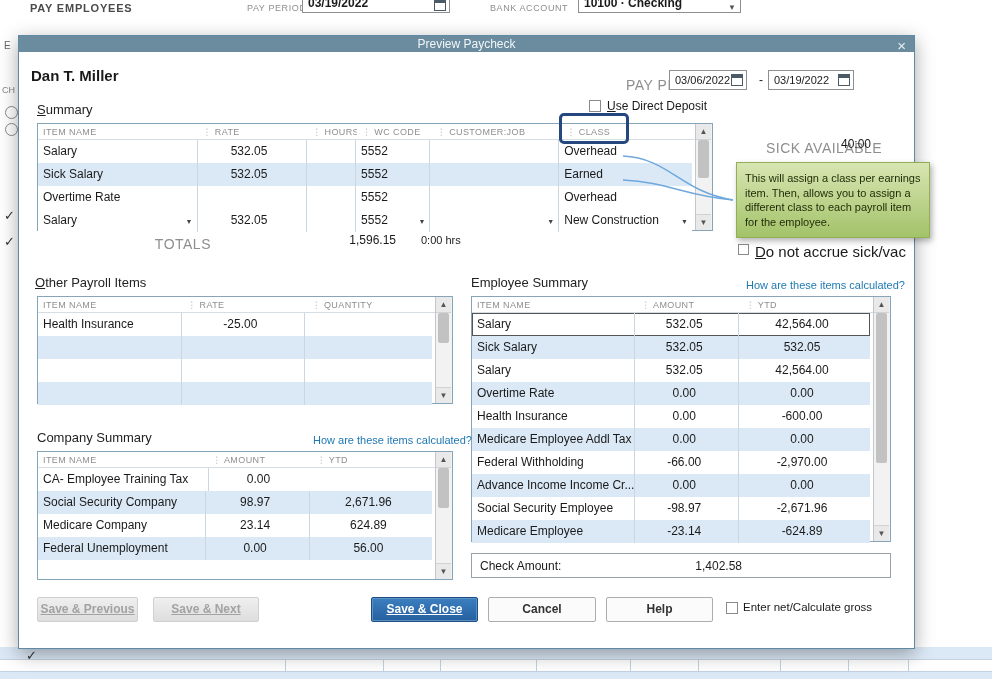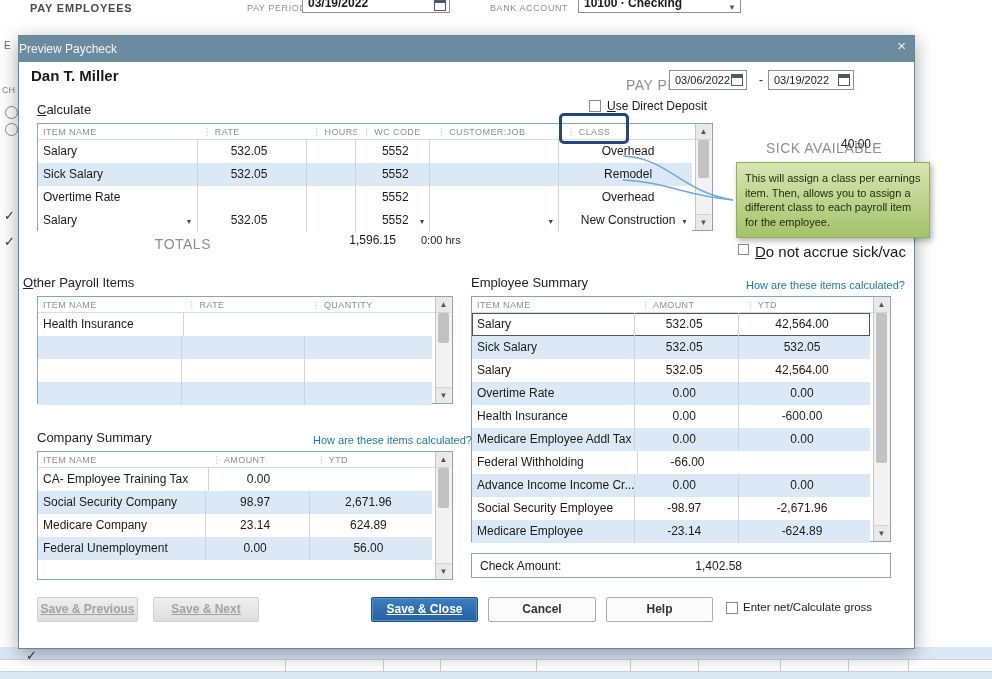--- a/index.html
+++ b/index.html
@@ -6,22 +6,22 @@
   #screen { position:relative; width:992px; height:679px; background:#ffffff;
             font-family:"Liberation Sans", sans-serif; color:#1a1a1a; overflow:hidden; }
   .abs { position:absolute; }
   .bg-label { font-size:9px; color:#8e8e8e; letter-spacing:.6px; white-space:nowrap; }
   .bg-strong { font-size:11px; color:#4a4a4a; font-weight:bold; letter-spacing:.8px; white-space:nowrap; }
   .radio { width:11px; height:11px; border:1px solid #8a8a8a; border-radius:50%; background:#fff; }
   .vline { position:absolute; top:660px; width:1px; height:12px; background:#c3d2de; }
 
   #dialog { position:absolute; left:18px; top:35px; width:895px; height:612px; background:#fff;
             border:1px solid #5f8aa5; box-shadow:0 5px 18px rgba(0,0,0,.35); }
-  .titlebar { position:absolute; left:0; top:0; right:0; height:26px; background:#6b8b9f;
-              display:flex; align-items:center; }
+  .titlebar { position:absolute; left:0; top:0; right:0; height:16px; background:#6b8b9f;
+              display:flex; align-items:center; justify-content:center; }
   .titlebar .title { color:#f2f6f8; font-size:12px; }
   .titlebar .close { position:absolute; right:8px; top:1px; color:#e8eef2; font-size:15px; cursor:pointer; }
 
   .heading { font-size:13px; color:#222; white-space:nowrap; }
   .mn::first-letter { text-decoration:underline; }
   .lbl { font-size:14px; color:#8e8e8e; letter-spacing:.5px; white-space:nowrap;margin-left:30px; }
   .link { font-size:11px; color:#1f78b4; cursor:pointer; white-space:nowrap; }
   .cb { position:absolute; width:12px; height:12px; border:1px solid #8a8a8a; background:#fff; box-sizing:border-box; }
 
   .datefield { position:absolute; height:20px; border:1px solid #8f8f8f; background:#fff; font-size:11px;
@@ -32,21 +32,21 @@
 
   .table { position:absolute; background:#fff; border:1px solid #86a5b8; box-sizing:border-box; }
   .thead { display:flex; height:16px; line-height:16px; margin-right:16px; border-bottom:1px solid #d5dee5; box-sizing:border-box; }
   .hcell { font-size:9px; color:#8e8e8e; letter-spacing:.4px; padding-left:5px; box-sizing:border-box;
            white-space:nowrap; overflow:hidden; }
   .hcell + .hcell::before { content:"⋮ "; color:#b3b3b3; }
   .trow { display:flex; height:23px; line-height:23px; margin-right:20px; font-size:12px; background:#fff; }
   .trow.alt { background:#dbe9f6; }
   .trow.outline { box-shadow:inset 0 0 0 1px #555; }
   .tcell { box-sizing:border-box; padding-left:5px; white-space:nowrap; overflow:hidden; position:relative; }
-  .tcell + .tcell { border-left:1px solid #ccd6de;text-align:center; }
+  .tcell + .tcell { border-left:1px solid #ccd6de; }
   .tcell.num { text-align:center; padding-right:7px; padding-left:2px; }
   .dd-arrow { position:absolute; right:4px; top:1px; font-size:7px; color:#444; }
 
   .sb { position:absolute; top:0; right:0; bottom:0; width:16px; background:#f2f2f2; border-left:1px solid #c0c8cd; }
   .sb .up, .sb .dn { position:absolute; left:0; width:15px; height:15px; background:#e9e9e9; color:#555;
                      font-size:8px; text-align:center; line-height:15px; }
   .sb .up { top:0; border-bottom:1px solid #d2d2d2; }
   .sb .dn { bottom:0; border-top:1px solid #d2d2d2; }
   .sb .thumb { position:absolute; left:2px; width:11px; background:#c2c2c2; border-radius:2px; }
 
@@ -131,21 +131,21 @@
     </div>
     <div class="abs" style="left:740px;top:37px;font-size:12px">-</div>
     <div class="datefield" style="left:749px;top:34px;width:86px">
       <span>03/19/2022</span>
       <span class="cal-icon"></span>
     </div>
 
     <div class="cb" style="left:570px;top:64px"></div>
     <div class="abs uf" style="left:588px;top:63px;font-size:12px">Use Direct Deposit</div>
 
-    <div class="abs heading mn" style="left:18px;top:66px">Calculate</div>
+    <div class="abs heading mn" style="left:18px;top:66px">Summary</div>
 
     <div class="table et" style="left:18px;top:87px;width:676px;height:108px">
       <div class="thead">
         <div class="hcell c1">ITEM NAME</div>
         <div class="hcell c2">RATE</div>
         <div class="hcell c3">HOURS</div>
         <div class="hcell c4">WC CODE</div>
         <div class="hcell c5">CUSTOMER:JOB</div>
         <div class="hcell c6">CLASS</div>
       </div>
@@ -156,21 +156,21 @@
         <div class="tcell c4">5552</div>
         <div class="tcell c5"></div>
         <div class="tcell c6">Overhead</div>
       </div>
       <div class="trow alt">
         <div class="tcell c1">Sick Salary</div>
         <div class="tcell c2 num">532.05</div>
         <div class="tcell c3"></div>
         <div class="tcell c4">5552</div>
         <div class="tcell c5"></div>
-        <div class="tcell c6">Remodel</div>
+        <div class="tcell c6">Earned</div>
       </div>
       <div class="trow">
         <div class="tcell c1">Overtime Rate</div>
         <div class="tcell c2 num"></div>
         <div class="tcell c3"></div>
         <div class="tcell c4">5552</div>
         <div class="tcell c5"></div>
         <div class="tcell c6">Overhead</div>
       </div>
       <div class="trow">
@@ -211,29 +211,30 @@
     <div class="abs" style="left:402px;top:198px;font-size:11px">0:00 hrs</div>
 
     <div class="abs lbl" style="left:717px;top:104px">SICK AVAILABLE</div>
     <div class="abs" style="left:795px;top:101px;width:57px;text-align:right;font-size:12px">40:00</div>
 
     <div class="cb" style="left:719px;top:208px;width:11px;height:11px"></div>
     <div class="abs uf" style="left:736px;top:207px;font-size:15px">Do not accrue sick/vac</div>
 
     <div class="tooltip">This will assign a class per earnings item. Then, allows you to assign a different class to each payroll item for the employee.</div>
 
-    <div class="abs heading mn" style="left:4px;top:239px">Other Payroll Items</div>
+    <div class="abs heading mn" style="left:16px;top:239px">Other Payroll Items</div>
     <div class="table ot" style="left:18px;top:260px;width:416px;height:108px">
       <div class="thead">
         <div class="hcell c1">ITEM NAME</div>
         <div class="hcell c2">RATE</div>
         <div class="hcell c3">QUANTITY</div>
       </div>
       <div class="trow">
         <div class="tcell c1">Health Insurance</div>
+        <div class="tcell c2 num">-25.00</div>
         <div class="tcell c3"></div>
       </div>
       <div class="trow alt">
         <div class="tcell c1"></div>
           <div class="tcell c2"></div>
           <div class="tcell c3"></div>
       </div>
       <div class="trow">
         <div class="tcell c1"></div>
           <div class="tcell c2"></div>
@@ -285,20 +286,21 @@
         <div class="tcell c3 num">-600.00</div>
       </div>
       <div class="trow alt">
         <div class="tcell c1">Medicare Employee Addl Tax</div>
         <div class="tcell c2 num">0.00</div>
         <div class="tcell c3 num">0.00</div>
       </div>
       <div class="trow">
         <div class="tcell c1">Federal Withholding</div>
         <div class="tcell c2 num">-66.00</div>
+        <div class="tcell c3 num">-2,970.00</div>
       </div>
       <div class="trow alt">
         <div class="tcell c1">Advance Income Income Cr...</div>
         <div class="tcell c2 num">0.00</div>
         <div class="tcell c3 num">0.00</div>
       </div>
       <div class="trow">
         <div class="tcell c1">Social Security Employee</div>
         <div class="tcell c2 num">-98.97</div>
         <div class="tcell c3 num">-2,671.96</div>

